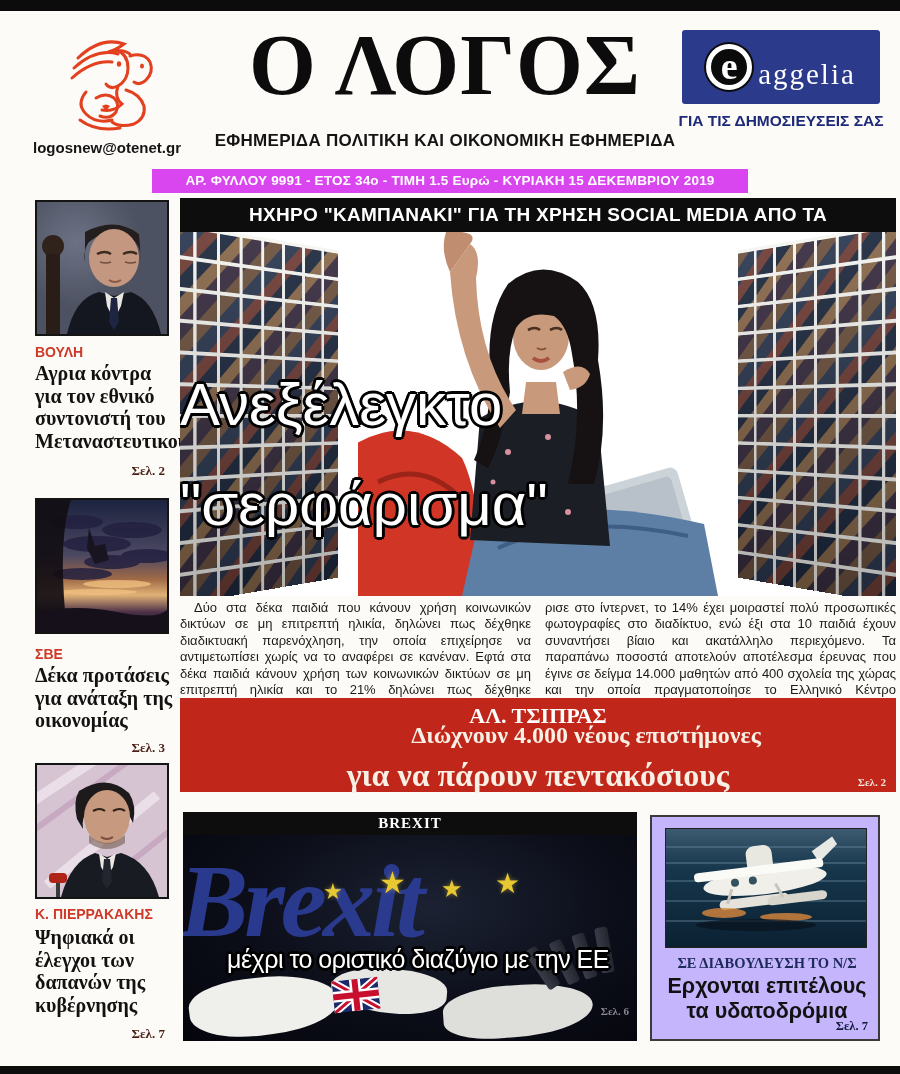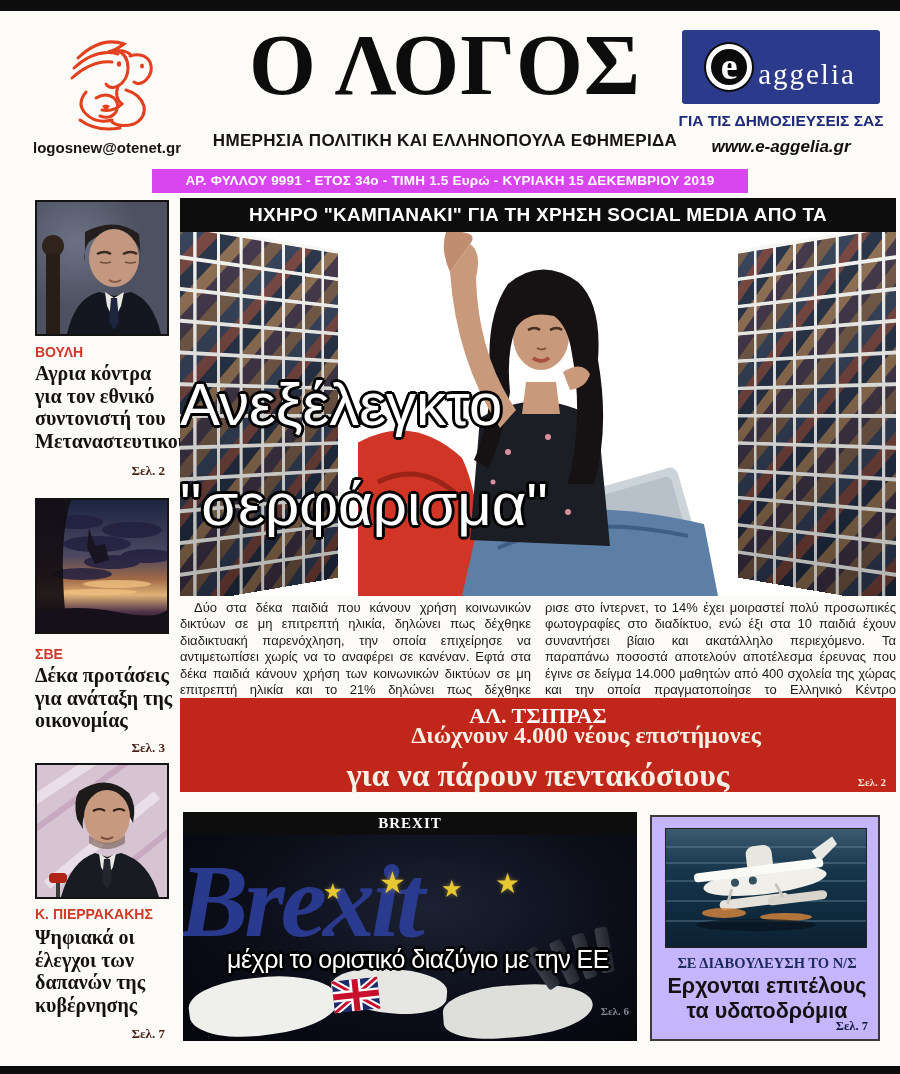--- a/index.html
+++ b/index.html
@@ -109,28 +109,27 @@
       </g>
       <g fill="#e2401e">
         <ellipse cx="63" cy="36" rx="2.2" ry="2.8"></ellipse>
         <ellipse cx="86" cy="38" rx="2" ry="2.6"></ellipse>
         <path d="M46 78 q4 -3 8 0 l-4 5 z"></path>
       </g>
     </svg>
   </div>
   <div class="abs email">logosnew@otenet.gr</div>
   <div class="abs paper-title">Ο ΛΟΓΟΣ</div>
-  <div class="abs paper-subtitle">ΗΜΕΡΗΣΙΑ ΠΟΛΙΤΙΚΗ ΚΑΙ ΕΛΛΗΝΟΠΟΥΛΑ ΕΦΗΜΕΡΙΔΑ</div>
+  <div class="abs paper-subtitle">ΕΦΗΜΕΡΙΔΑ ΠΟΛΙΤΙΚΗ ΚΑΙ ΟΙΚΟΝΟΜΙΚΗ ΕΦΗΜΕΡΙΔΑ</div>
 
   <div class="abs ad-box">
     <span class="e-circle">e</span>
     <span class="ad-name">aggelia</span>
   </div>
   <div class="abs ad-tagline">ΓΙΑ ΤΙΣ ΔΗΜΟΣΙΕΥΣΕΙΣ ΣΑΣ</div>
-  <div class="abs ad-url">www.e-aggelia.gr</div>
 
   <div class="abs issue-bar">ΑΡ. ΦΥΛΛΟΥ 9991 - ΕΤΟΣ 34ο - ΤΙΜΗ 1.5 Ευρώ - ΚΥΡΙΑΚΗ 15 ΔΕΚΕΜΒΡΙΟΥ 2019</div>
 
   <div class="abs side-photo" style="top:200px;">
     <svg viewBox="0 0 130 132" width="130" height="132">
       <rect width="130" height="132" fill="#5e6373"></rect>
       <rect width="130" height="132" fill="url(#p1m)" opacity=".5"></rect>
       <defs>
         <radialGradient id="p1m" cx=".3" cy=".3">
             <stop offset="0" stop-color="#7a8096"></stop>

